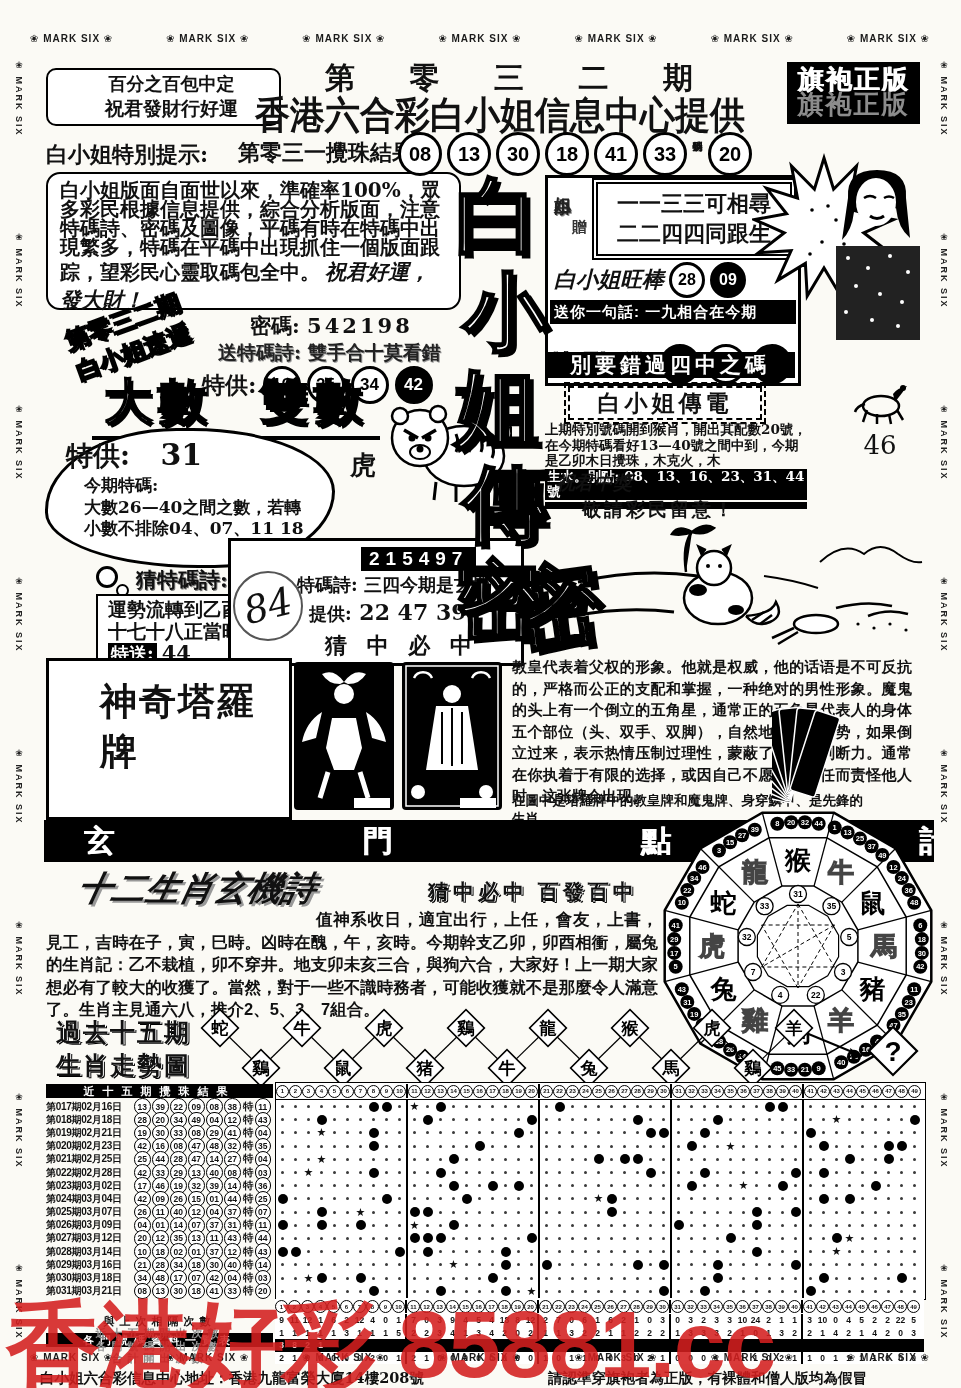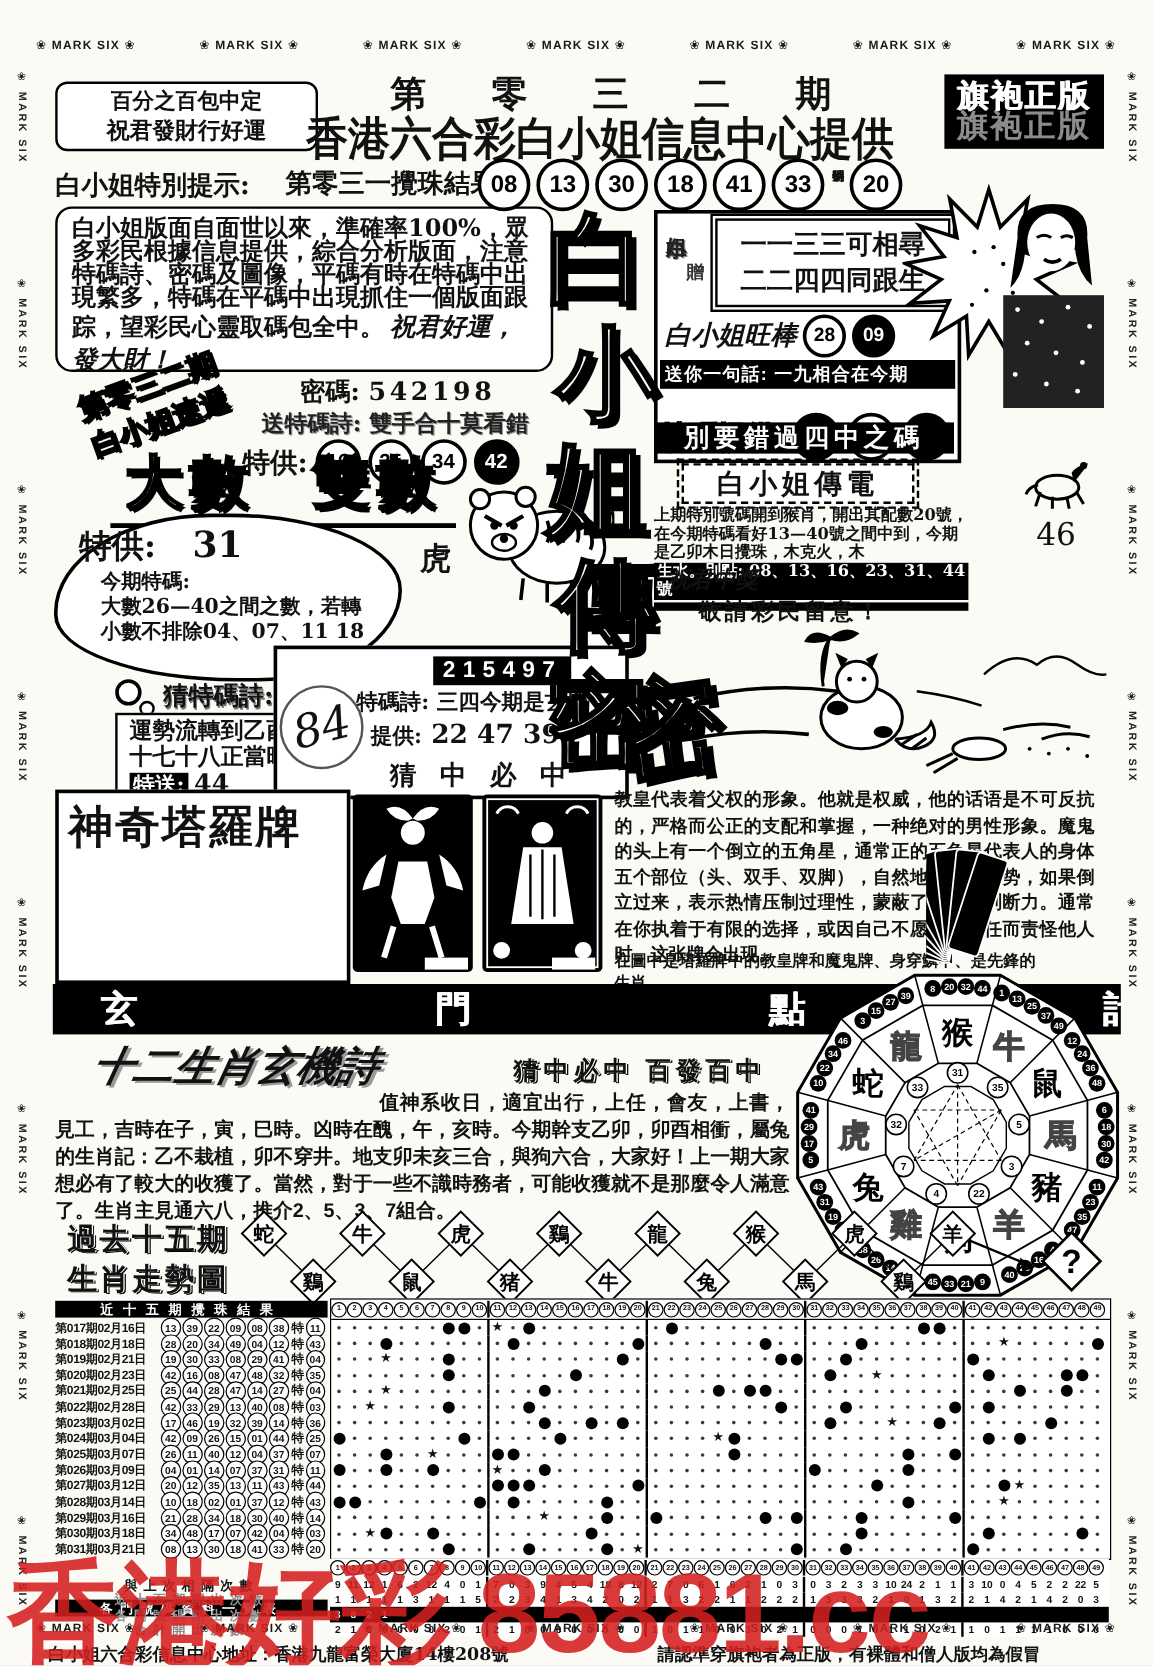--- a/index.html
+++ b/index.html
@@ -68,21 +68,21 @@
       <div class="side-unit">❀ MARK SIX</div>
       <div class="side-unit">❀ MARK SIX</div>
       <div class="side-unit">❀ MARK SIX</div>
       <div class="side-unit">❀ MARK SIX</div>
       <div class="side-unit">❀ MARK SIX</div>
       <div class="side-unit">❀ MARK SIX</div>
       <div class="side-unit">❀ MARK SIX</div>
       <div class="side-unit">❀ MARK SIX</div>
     </div>
 
-  <div class="abs box serif" style="left:46px;top:68px;width:215px;height:54px;border-radius:10px;display:flex;flex-direction:column;align-items:center;justify-content:center;">
+  <div class="abs box serif" style="left:46px;top:68px;width:215px;height:54px;border-radius:10px;display:flex;flex-direction:column;align-items:center;justify-content:center;padding-left:16px;">
     <div class="b" style="font-size:18px;">百分之百包中定</div>
     <div class="b" style="font-size:19px;">祝君發財行好運</div>
   </div>
   <div class="abs serif b" style="left:280px;top:58px;width:480px;text-align:center;font-size:30px;letter-spacing:22px;">第 零 三 二 期</div>
   <div class="abs serif" style="left:200px;top:92px;width:600px;text-align:center;font-size:35px;font-weight:900;transform:scaleY(1.08);">香港六合彩白小姐信息中心提供</div>
   <div class="abs inv" style="left:787px;top:62px;width:133px;height:62px;display:flex;flex-direction:column;align-items:center;justify-content:center;overflow:hidden;">
     <div class="b distress" style="font-size:26px;letter-spacing:2px;color:#fff;transform:translateY(4px);">旗袍正版</div>
     <div class="b" style="font-size:26px;letter-spacing:2px;color:#fff;opacity:.55;transform:translateY(-6px);">旗袍正版</div>
   </div>
 
@@ -287,21 +287,21 @@
       <g fill="#000">
           <circle cx="290" cy="112" r="1.6"></circle>
           <circle cx="306" cy="116" r="1.6"></circle>
           <circle cx="322" cy="112" r="1.6"></circle>
           <circle cx="338" cy="118" r="1.6"></circle>
         </g>
     </svg>
   </div>
 
   <div class="abs box" style="left:46px;top:658px;width:240px;height:156px;border-width:3.5px;">
-    <div style="font-size:37px;font-weight:900;letter-spacing:2px;padding:4px 8px;">神奇塔羅牌</div>
+    <div style="font-size:37px;font-weight:900;letter-spacing:2px;padding:16px 8px;margin-left:43px;">神奇塔羅牌</div>
   </div>
   <div class="abs" style="left:292px;top:660px;">
     <svg width="212" height="152">
       <rect x="2" y="2" width="100" height="148" rx="4" fill="#000"></rect>
       <path d="M52,22 q-10,-14 -22,-8 q6,10 18,10 M52,22 q10,-14 22,-8 q-6,10 -18,10" fill="#fff"></path>
       <circle cx="52" cy="34" r="10" fill="#fff"></circle>
       <path d="M30,52 q-16,10 -20,30 l14,-4 M74,52 q16,10 20,30 l-14,-4" fill="#fff"></path>
       <path d="M40,58 h24 l6,30 -8,22 h-20 l-8,-22 z" fill="#fff"></path>
       <path d="M36,112 l-8,26 M68,112 l8,26" stroke="#fff" stroke-width="5"></path>
       <rect x="62" y="138" width="36" height="10" fill="#fff"></rect>

